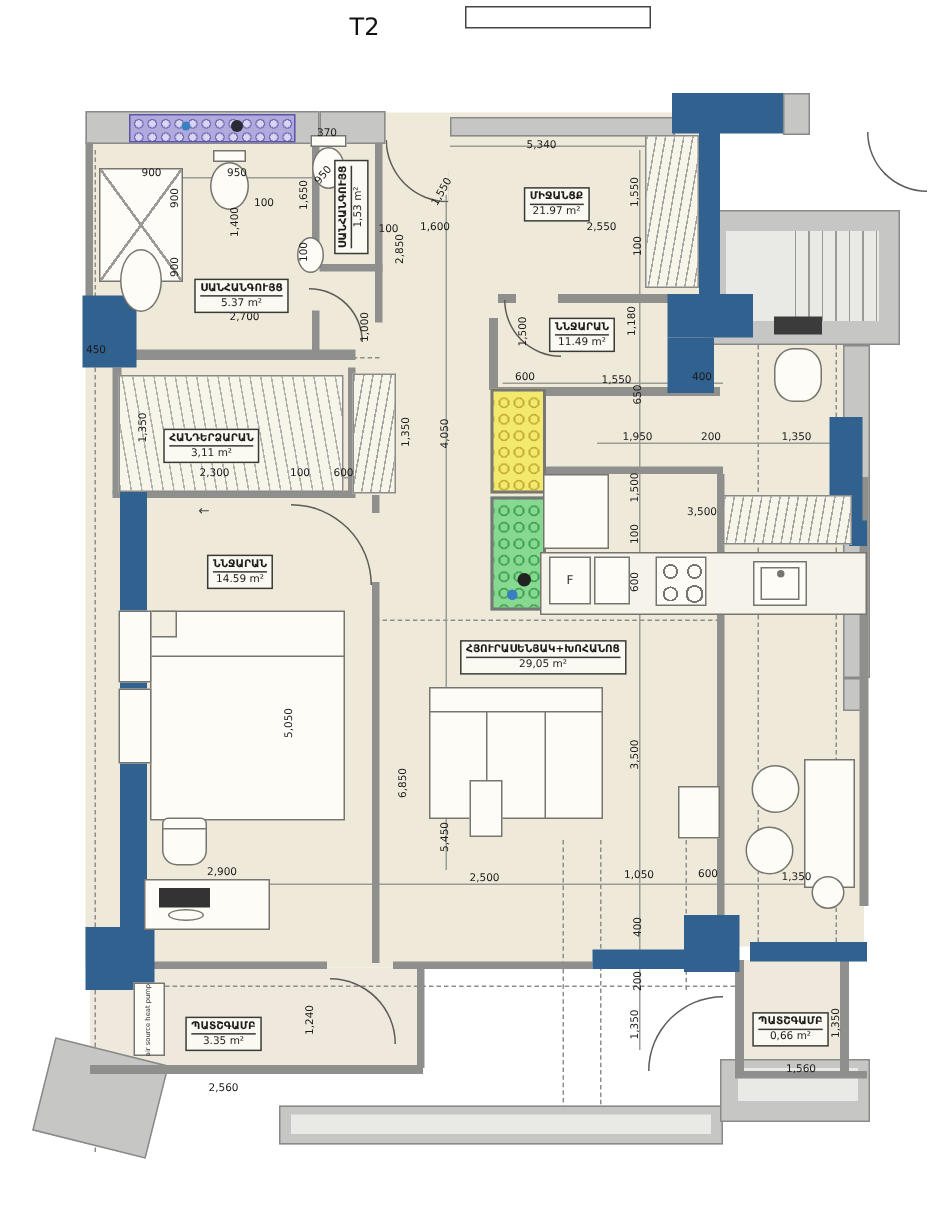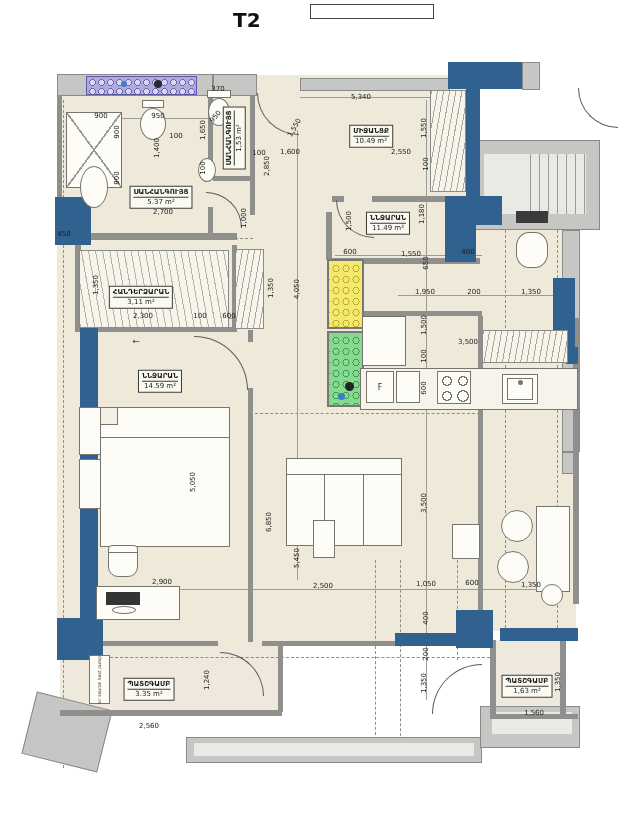--- a/index.html
+++ b/index.html
@@ -35,21 +35,21 @@
   .rlabel{position:absolute;transform:translate(-50%,-50%);background:#fbfaf2;border:1px solid #3a3a35;
           text-align:center;padding:1px 3px;color:#1d1d1a;z-index:6;}
   .rlabel .nm{font-size:7px;font-weight:bold;white-space:nowrap;line-height:1.25;}
   .rlabel .ar{font-size:7px;border-top:1px solid #3a3a35;white-space:nowrap;line-height:1.25;}
   .vert{transform:translate(-50%,-50%) rotate(-90deg);}
   .arc{position:absolute;box-sizing:border-box;}
   .xpat{background-image:
      linear-gradient(to bottom right,transparent 49%,#9a9a97 49% 51%,transparent 51%),
      linear-gradient(to top right,transparent 49%,#9a9a97 49% 51%,transparent 51%);}
   .dot{position:absolute;border-radius:50%;}
-  .hdr-title{position:absolute;font-size:20px;font-weight:bold;color:#111;}
+  .hdr-title{position:absolute;font-size:16px;font-weight:normal;color:#111;}
   .hdr-box{position:absolute;border:1px solid #444;background:#fff;}
   .hdr-box .code{font-size:17px;font-weight:bold;text-align:center;line-height:29px;color:#111;
                  border-bottom:1px solid #444;height:29px;}
   .hdr-box .blank{height:13px;}
   .hp-text{position:absolute;font-size:4.5px;color:#333;white-space:nowrap;
            transform:translate(-50%,-50%) rotate(-90deg);text-align:center;line-height:1.3;}
   .sofa-line{position:absolute;background:#76756f;}
   .small-note{position:absolute;font-size:9px;color:#444;transform:translate(-50%,-50%);}
 </style>
 </head>
@@ -220,41 +220,45 @@
   <div class="rlabel" style="left:161px;top:197px;">
     <div class="nm">ՍԱՆՀԱՆԳՈՒՅՑ</div>
     <div class="ar">5.37 m²</div>
   </div>
   <div class="rlabel vert" style="left:234px;top:138px;">
     <div class="nm">ՍԱՆՀԱՆԳՈՒՅՑ</div>
     <div class="ar">1,53 m²</div>
   </div>
   <div class="rlabel" style="left:371px;top:136px;">
     <div class="nm">ՄԻՋԱՆՑՔ</div>
-    <div class="ar">10.49 m²</div>
+    <div class="ar">21.97 m²</div>
   </div>
   <div class="rlabel" style="left:388px;top:223px;">
     <div class="nm">ՆՆՋԱՐԱՆ</div>
     <div class="ar">11.49 m²</div>
   </div>
   <div class="rlabel" style="left:141px;top:297px;">
     <div class="nm">ՀԱՆԴԵՐՁԱՐԱՆ</div>
     <div class="ar">3,11 m²</div>
   </div>
   <div class="rlabel" style="left:160px;top:381px;">
     <div class="nm">ՆՆՋԱՐԱՆ</div>
     <div class="ar">14.59 m²</div>
   </div>
+  <div class="rlabel" style="left:362px;top:438px;">
+    <div class="nm">ՀՅՈՒՐԱՍԵՆՅԱԿ+ԽՈՀԱՆՈՑ</div>
+    <div class="ar">29,05 m²</div>
+  </div>
   <div class="rlabel" style="left:149px;top:689px;">
     <div class="nm">ՊԱՏՇԳԱՄԲ</div>
     <div class="ar">3.35 m²</div>
   </div>
   <div class="rlabel" style="left:527px;top:686px;">
     <div class="nm">ՊԱՏՇԳԱՄԲ</div>
-    <div class="ar">1,63 m²</div>
+    <div class="ar">0,66 m²</div>
   </div>
 
   <div id="dim-layer" class="abs" style="left:0;top:0;width:620px;height:821px;z-index:5;pointer-events:none;">
       <span class="dim" style="left: 218px; top: 89px;">370</span>
       <span class="dim" style="left: 101px; top: 116px;">900</span>
       <span class="dim" style="left: 158px; top: 116px;">950</span>
       <span class="dim" style="left: 216px; top: 117px; transform: translate(-50%, -50%) rotate(-50deg);">950</span>
       <span class="dim" style="left: 203px; top: 130px; transform: translate(-50%, -50%) rotate(-90deg);">1,650</span>
       <span class="dim" style="left: 176px; top: 136px;">100</span>
       <span class="dim" style="left: 157px; top: 148px; transform: translate(-50%, -50%) rotate(-90deg);">1,400</span>
@@ -288,21 +292,21 @@
       <span class="dim" style="left: 271px; top: 288px; transform: translate(-50%, -50%) rotate(-90deg);">1,350</span>
       <span class="dim" style="left: 297px; top: 289px; transform: translate(-50%, -50%) rotate(-90deg);">4,050</span>
       <span class="dim" style="left: 424px; top: 325px; transform: translate(-50%, -50%) rotate(-90deg);">1,500</span>
       <span class="dim" style="left: 468px; top: 342px;">3,500</span>
       <span class="dim" style="left: 424px; top: 356px; transform: translate(-50%, -50%) rotate(-90deg);">100</span>
       <span class="dim" style="left: 424px; top: 388px; transform: translate(-50%, -50%) rotate(-90deg);">600</span>
       <span class="dim" style="left: 193px; top: 482px; transform: translate(-50%, -50%) rotate(-90deg);">5,050</span>
       <span class="dim" style="left: 424px; top: 503px; transform: translate(-50%, -50%) rotate(-90deg);">3,500</span>
       <span class="dim" style="left: 269px; top: 522px; transform: translate(-50%, -50%) rotate(-90deg);">6,850</span>
       <span class="dim" style="left: 297px; top: 558px; transform: translate(-50%, -50%) rotate(-90deg);">5,450</span>
-      <span class="dim" style="left: 162px; top: 582px;">2,900</span>
+      <span class="dim" style="left: 148px; top: 582px;">2,900</span>
       <span class="dim" style="left: 323px; top: 586px;">2,500</span>
       <span class="dim" style="left: 426px; top: 584px;">1,050</span>
       <span class="dim" style="left: 472px; top: 583px;">600</span>
       <span class="dim" style="left: 531px; top: 585px;">1,350</span>
       <span class="dim" style="left: 426px; top: 618px; transform: translate(-50%, -50%) rotate(-90deg);">400</span>
       <span class="dim" style="left: 426px; top: 654px; transform: translate(-50%, -50%) rotate(-90deg);">200</span>
       <span class="dim" style="left: 424px; top: 683px; transform: translate(-50%, -50%) rotate(-90deg);">1,350</span>
       <span class="dim" style="left: 207px; top: 680px; transform: translate(-50%, -50%) rotate(-90deg);">1,240</span>
       <span class="dim" style="left: 149px; top: 726px;">2,560</span>
       <span class="dim" style="left: 534px; top: 713px;">1,560</span>

